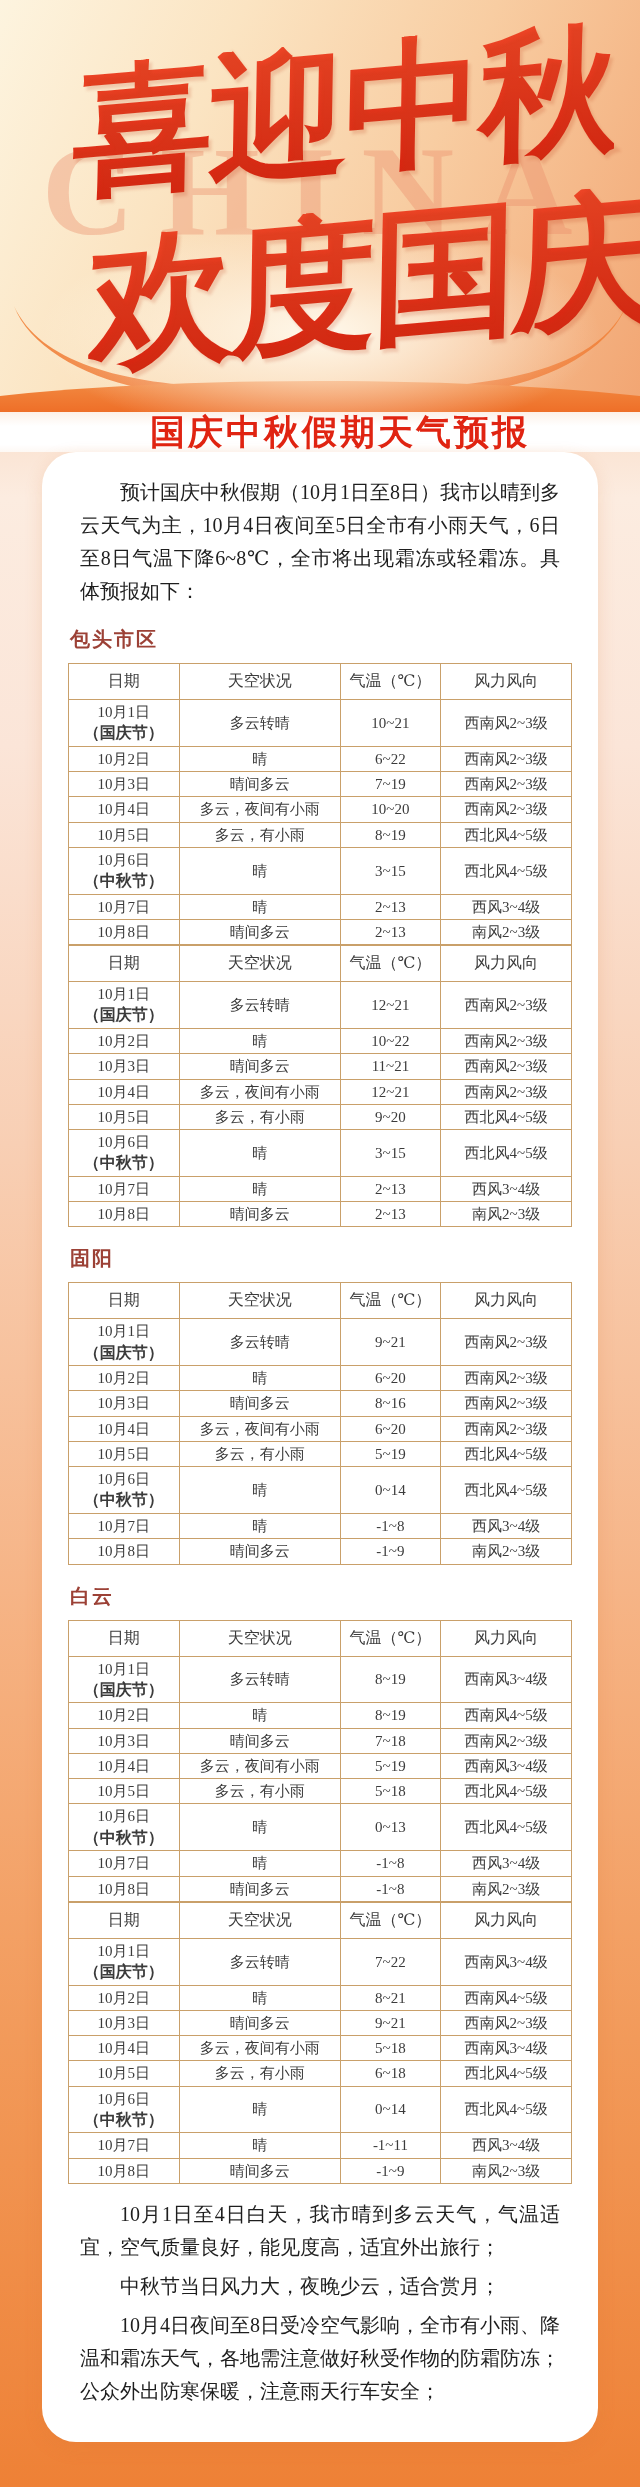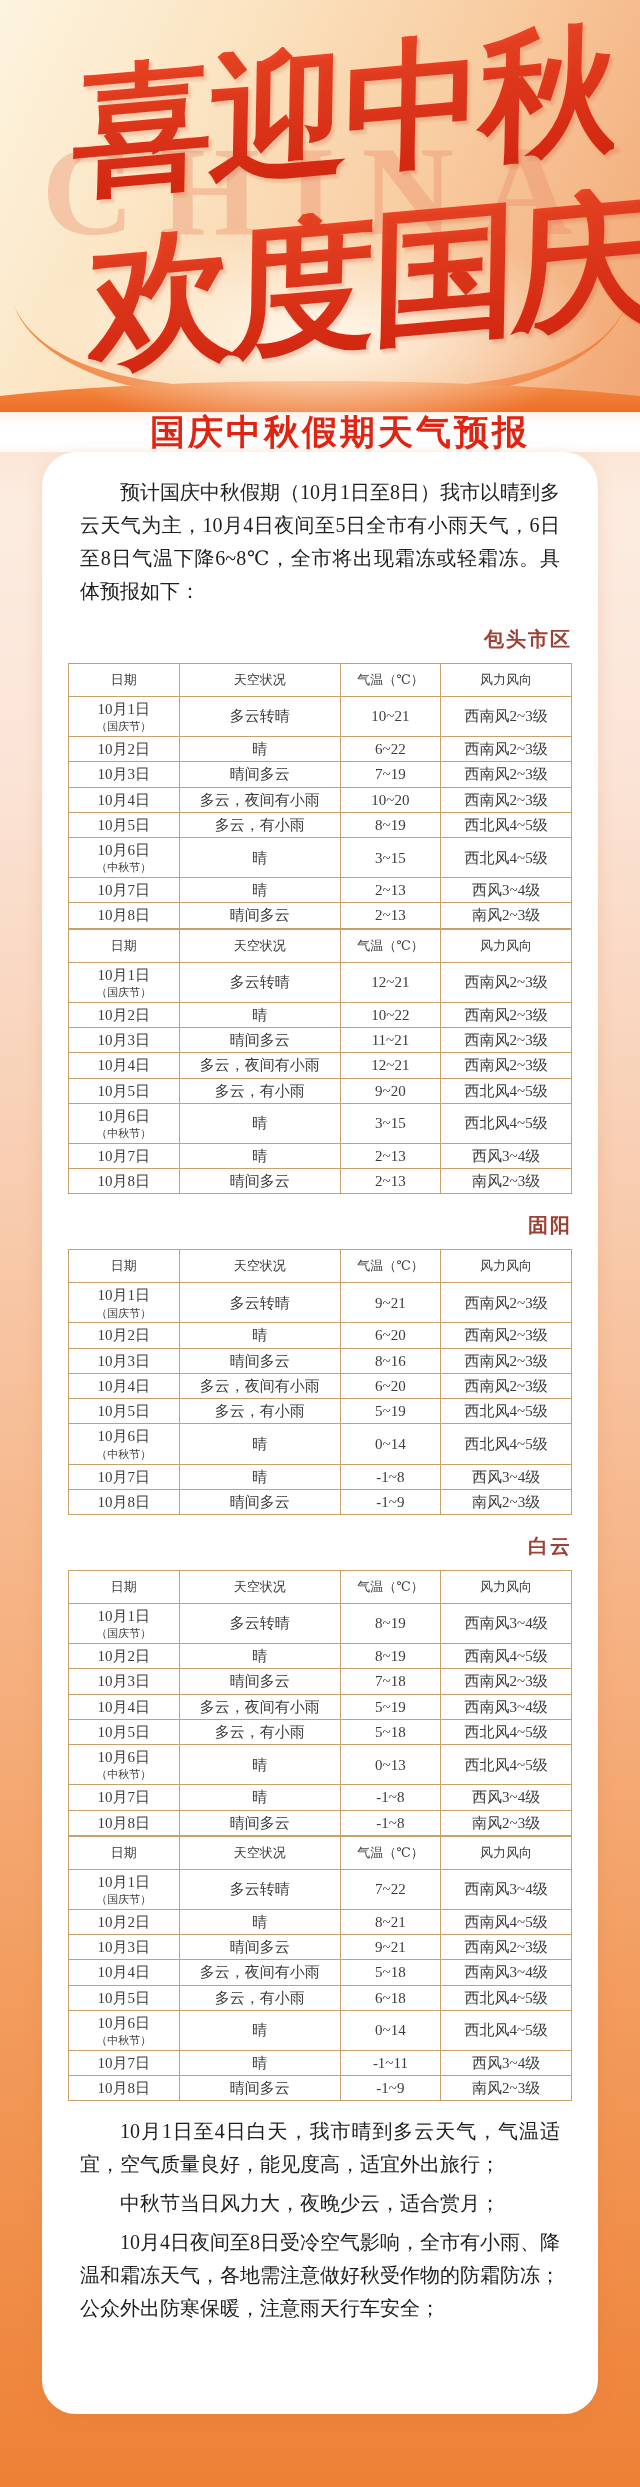--- a/index.html
+++ b/index.html
@@ -75,36 +75,36 @@
   .intro,.note-p{
     margin:0 12px 6px;
     font-size:20px;line-height:1.65;
     color:#1e1e1e;
     text-indent:2em;
     text-align:justify;
   }
   .section-title{
     margin:18px 0 10px 2px;
     font-size:20px;font-weight:bold;
-    color:#9c4136;letter-spacing:2px;text-align:right;
+    color:#9c4136;letter-spacing:2px;
   }
   table.forecast{
     width:100%;border-collapse:collapse;
     table-layout:fixed;
   }
   table.forecast th,table.forecast td{
     border:1px solid #c9a06a;
     text-align:center;vertical-align:middle;
     color:#3b3b3b;
     font-weight:normal;
   }
-  table.forecast th{font-size:13px;padding:7px 4px;}
+  table.forecast th{font-size:16px;padding:7px 4px;}
   table.forecast td{font-size:15px;padding:2px 2px;line-height:1.35;}
   col.c-date{width:22%;}col.c-sky{width:32%;}col.c-temp{width:20%;}col.c-wind{width:26%;}
-  .holiday-note{display:block;font-weight:normal;font-size:11px;}
+  .holiday-note{display:block;font-weight:bold;font-size:16px;}
   .notes{margin-top:14px;}
 </style>
 </head>
 <body>
 
 <div class="poster">
 
   <div class="header">
     <div class="watermark">CHINA</div>
     <div class="calli line1">喜迎中秋</div>

